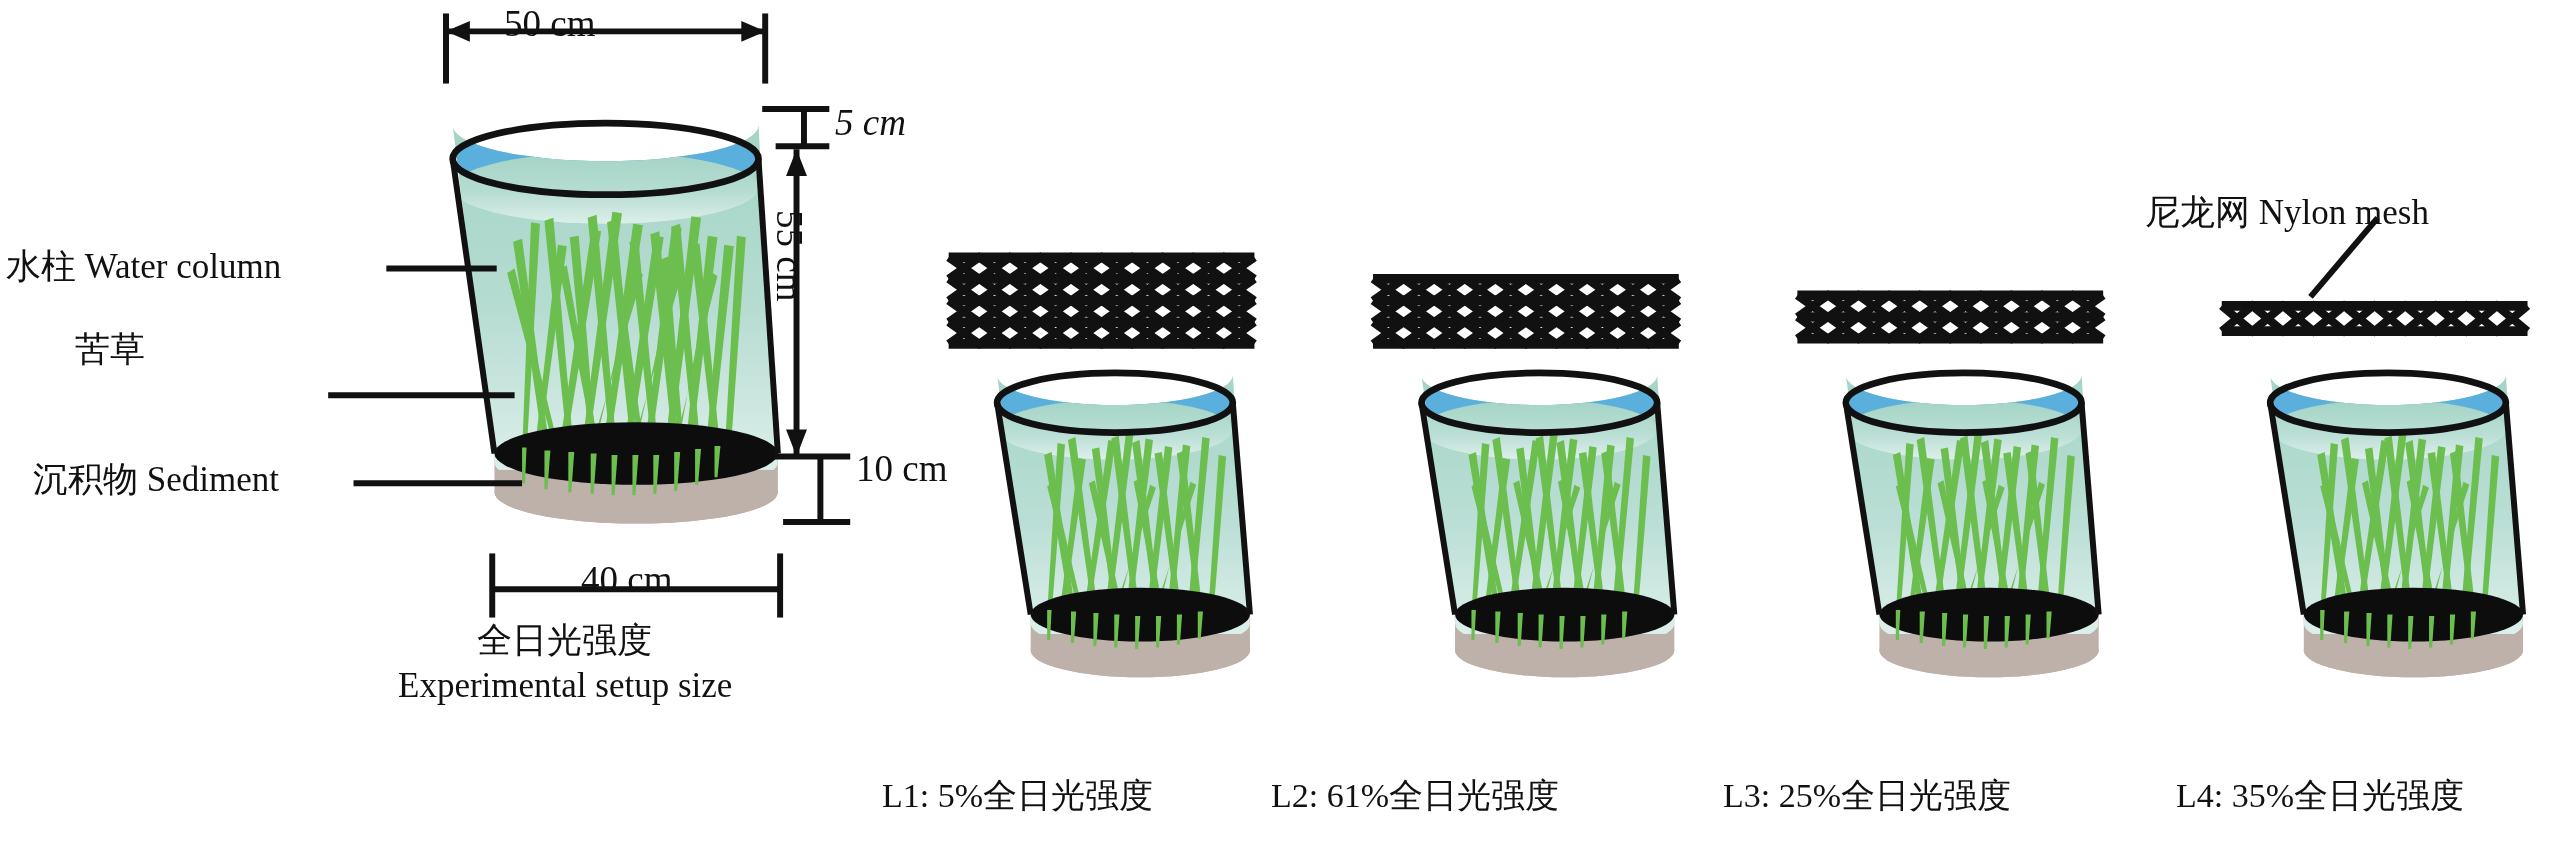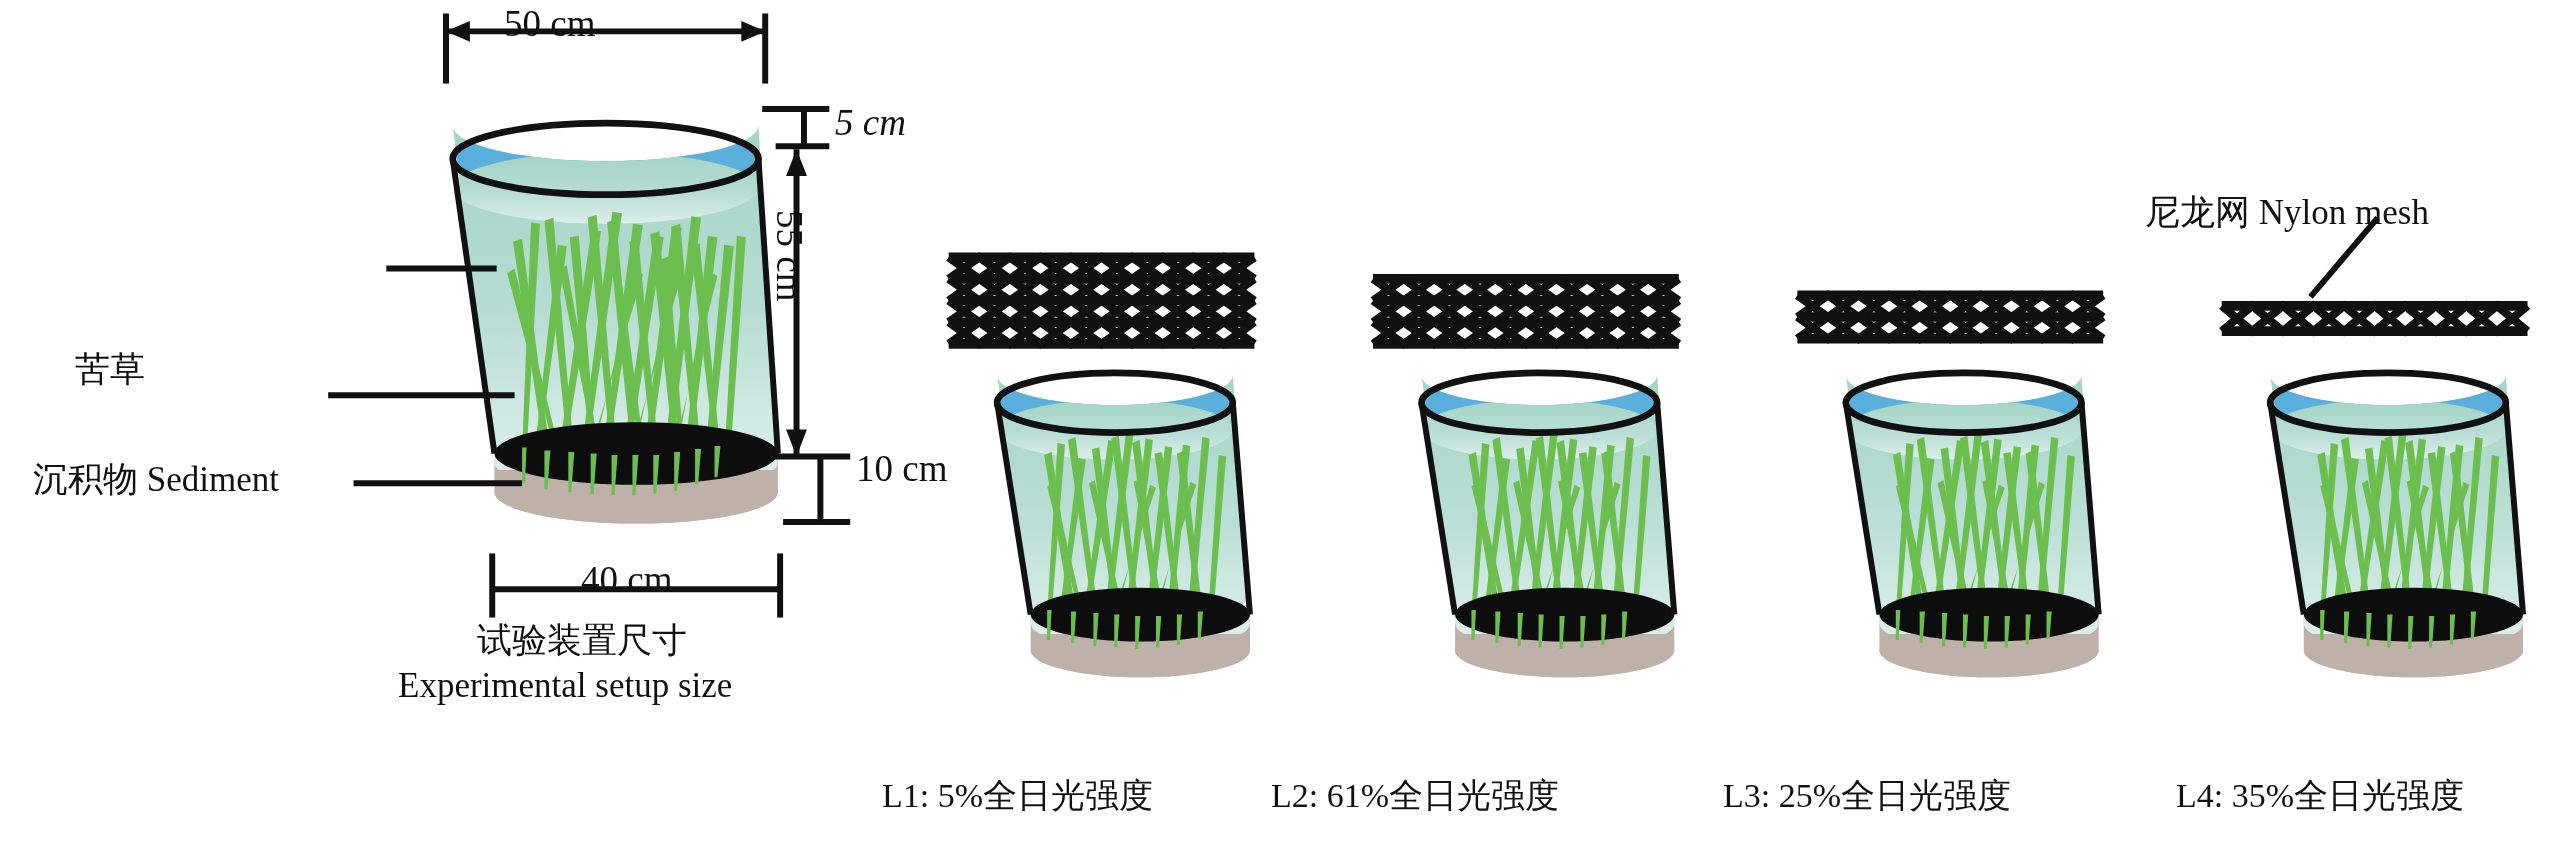--- a/index.html
+++ b/index.html
@@ -405,28 +405,31 @@
   <div class="txt t-dim" style="left:504px;top:4.5px;">50 cm</div>
 
   <div class="txt t-dim" style="left:835px;top:104px;font-style:italic;">5 cm</div>
 
   <div class="txt t-dim vert" style="left:808px;top:210px;">55 cm</div>
 
   <div class="txt t-dim" style="left:856px;top:450px;">10 cm</div>
 
   <div class="txt t-dim" style="left:541px;top:561px;margin-left:40px;">40 cm</div>
 
-
-  <div class="txt t-label" style="left:75px;top:352px;text-align:right;">苦草</div>
+  <div class="txt t-label" style="left:6px;top:249px;">
+    <span>水柱</span><span>&nbsp;</span><span>Water column</span>
+  </div>
+
+  <div class="txt t-label" style="left:75px;top:332px;text-align:right;">苦草</div>
 
   <div class="txt t-label" style="left:13px;top:462px;margin-left:20px;">
     <span>沉积物</span><span>&nbsp;</span><span>Sediment</span>
   </div>
 
-  <div class="txt t-cap" style="left:477px;top:623px;">试验装置尺寸</div>
+  <div class="txt t-cap" style="left:477px;top:623px;">全日光强度</div>
   <div class="txt t-cap" style="left:398px;top:668px;">Experimental setup size</div>
 
   <div class="txt t-legend" style="left:2145px;top:195px;">
     <span>尼龙网</span><span>&nbsp;</span><span>Nylon mesh</span>
   </div>
 
   <div class="treat" style="left:882px;top:692px;">
     <div>L1: 5%全日光强度</div>
     
     

